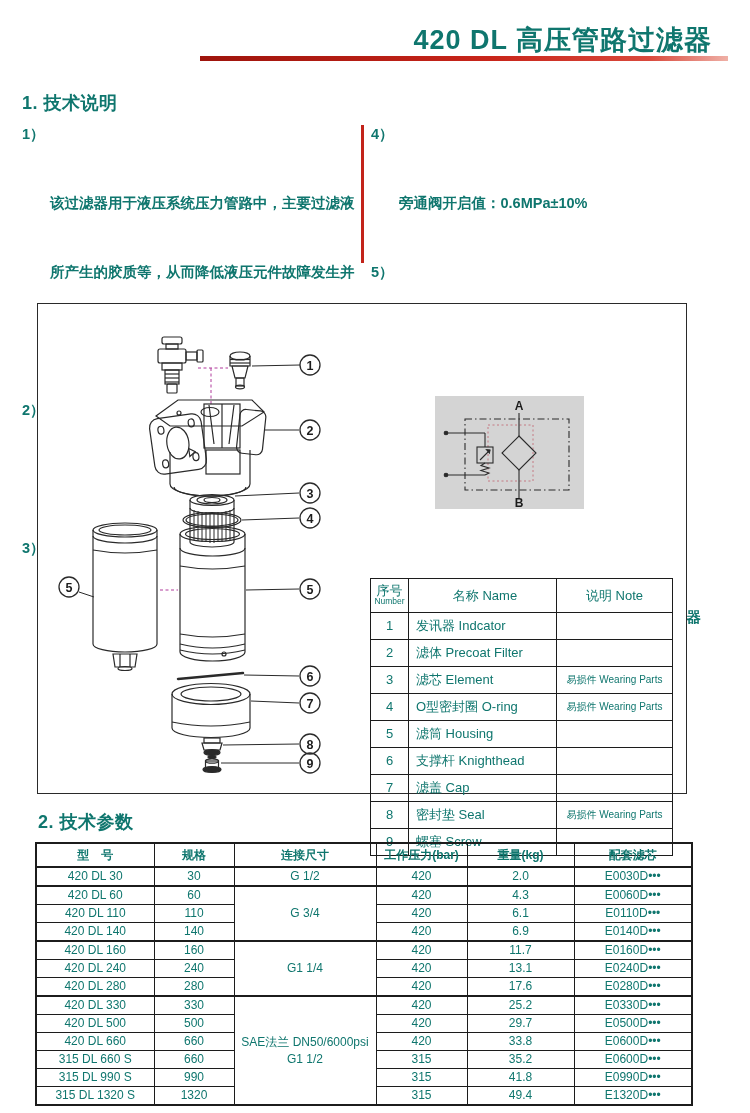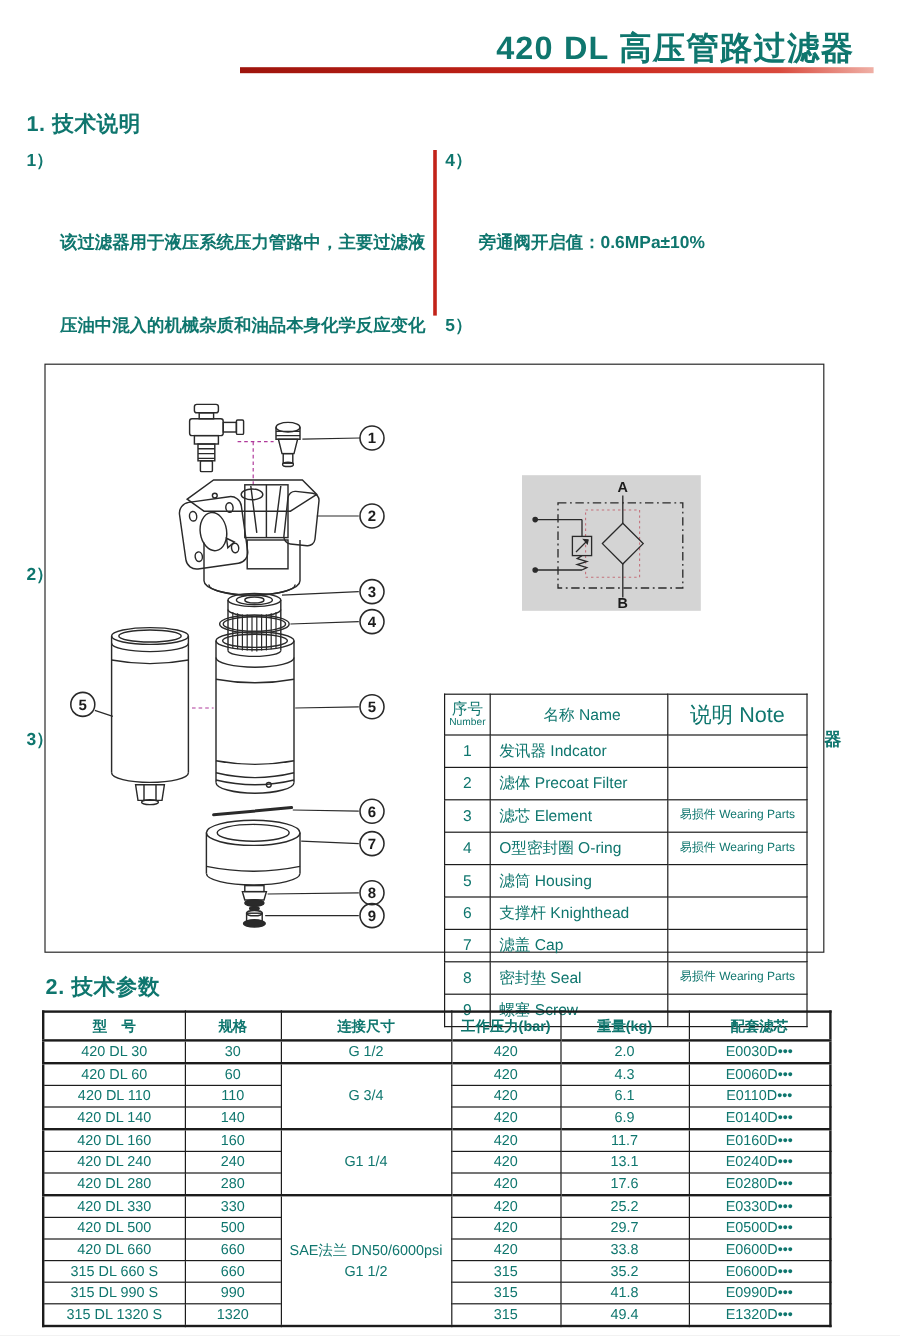--- a/index.html
+++ b/index.html
@@ -57,21 +57,20 @@
 
   <div class="title">420 DL 高压管路过滤器</div>
   <div class="rule"></div>
 
   <div class="h-section" style="left:22px;top:91px;">1. 技术说明</div>
 
   <div class="notes" style="left:22px;width:340px;">
     <div class="item">
       <span class="lbl">1）</span>
       <div>该过滤器用于液压系统压力管路中，主要过滤液</div>
-      <div>压油中混入的机械杂质和油品本身化学反应变化</div>
       <div>所产生的胶质等，从而降低液压元件故障发生并</div>
       <div>延长使用寿命。</div>
     </div>
     <div class="item">
       <span class="lbl">2）</span>
       <div>通过滤体中螺纹或法兰安装在管路中。</div>
     </div>
     <div class="item">
       <span class="lbl">3）</span>
       <div>工作压力：420bar 〈-30℃…-10℃时 210bar〉</div>
@@ -310,21 +309,21 @@
   </div>
 
   <table class="parts-table">
     <tbody>
         <tr class="hrow">
       <th class="c-num hnum">
         <span>序号</span>
         <span class="en">Number</span>
       </th>
       <th class="c-name" style="text-align:center;">名称 Name</th>
-      <th class="c-note" style="font-size:18px;margin-left:28px;">说明 Note</th>
+      <th class="c-note" style="font-size:13px;margin-left:28px;">说明 Note</th>
     </tr>
     <tr class="r">
       <td class="c-num">1</td>
       <td class="c-name">发讯器 Indcator</td>
       <td class="c-note"></td>
     </tr>
     <tr class="r">
       <td class="c-num">2</td>
       <td class="c-name">滤体 Precoat Filter</td>
       <td class="c-note"></td>

